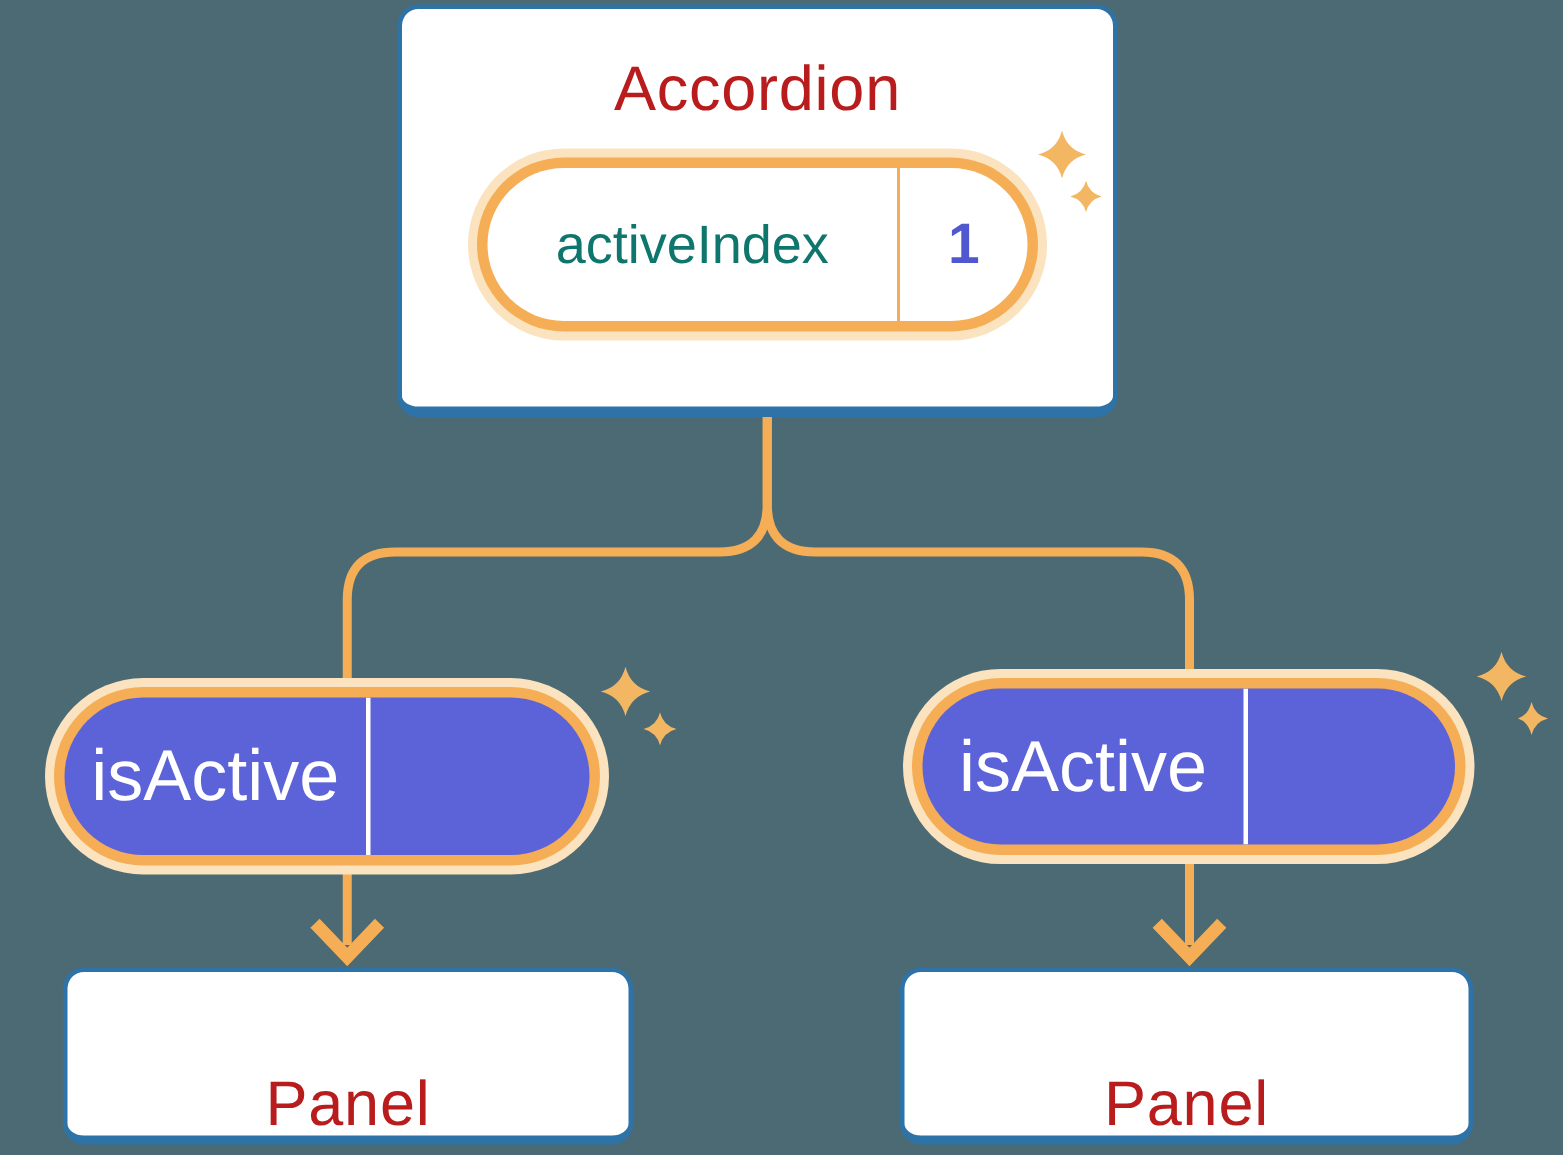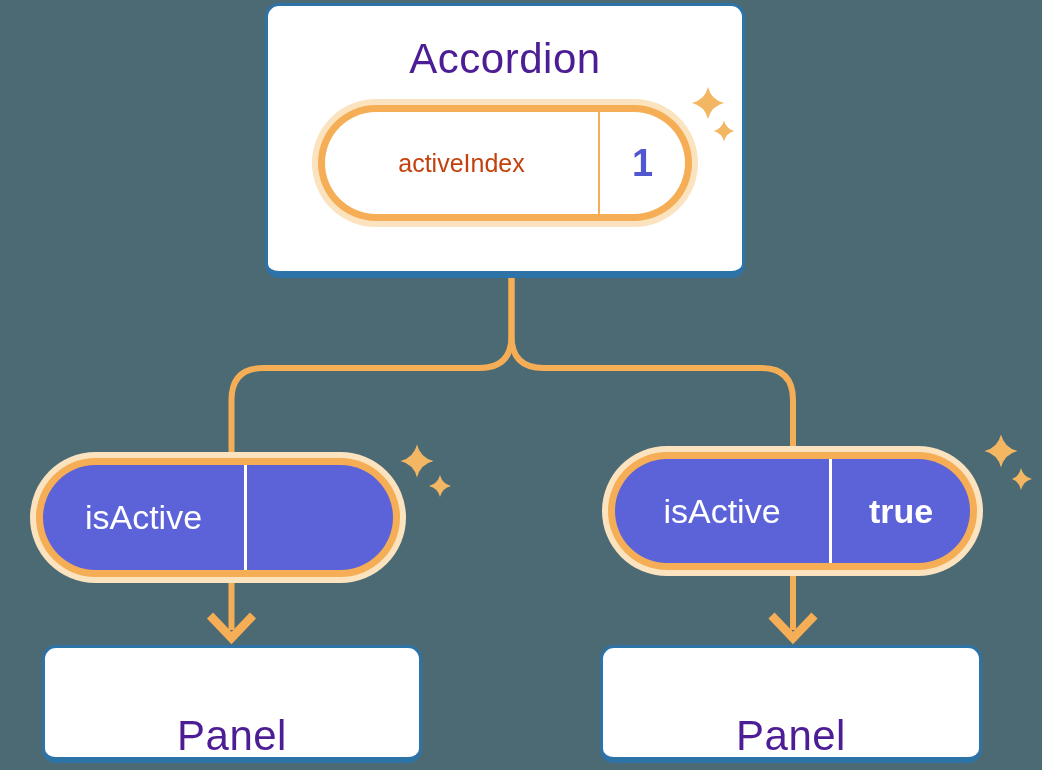--- a/index.html
+++ b/index.html
@@ -25,21 +25,21 @@
   
   .card {
     position: absolute;
     background: #FFFFFF;
     border: 3px solid #2E73A7;
     border-bottom-width: 7px;
     border-radius: 14px;
     box-sizing: border-box;
   }
   .card-title {
-    color: #4c1d95;
+    color: #b91c1c;
     font-size: 42px;
     font-weight: 500;
     text-align: center;
     line-height: 1;
     letter-spacing: 0.5px;
   }
   .accordion-card { left: 265px; top: 3px; width: 480px; height: 275px; }
   .accordion-card .card-title { margin-top: 32px; }
   .panel-card {
     display: flex;
@@ -75,26 +75,26 @@
   }
   .pill-cell {
     display: flex;
     align-items: center;
     justify-content: center;
     white-space: nowrap;
   }
   
   .state-pill { left: 312px; top: 99px; width: 386px; height: 128px; }
   .state-pill .pill-inner { background: #FFFFFF; }
-  .state-pill .cell-label { width: 273px; color: #c2410c; font-size: 25px; }
+  .state-pill .cell-label { width: 273px; color: #0f766e; font-size: 36px; }
   .state-pill .divider { width: 2px; background: #F5AE55; }
   .state-pill .cell-value { flex: 1; color: #5157CE; font-size: 38px; font-weight: bold; }
   
   .prop-pill .pill-inner { background: #5C63D9; }
-  .prop-pill .pill-cell { color: #FFFFFF; font-size: 34px; }
+  .prop-pill .pill-cell { color: #FFFFFF; font-size: 48px; }
   .prop-pill .divider { width: 3px; background: #FFFFFF; }
   .prop-pill .cell-value { flex: 1; font-weight: bold; }
   .prop-left  { left: 30px;  top: 452px; width: 376px; height: 131px; }
   .prop-left .cell-label  { width: 201px; }
   .prop-right { left: 602px; top: 446px; width: 381px; height: 130px; }
   .prop-right .cell-label { width: 214px; }
   
   .conn {
     stroke: #F5AE55;
     stroke-width: 6;
@@ -142,21 +142,20 @@
         <div class="divider"></div>
       </div>
     </div>
   </div>
 
   <div class="pill-halo prop-pill prop-right">
     <div class="pill-ring">
       <div class="pill-inner">
         <div class="pill-cell cell-label">isActive</div>
         <div class="divider"></div>
-        <div class="pill-cell cell-value">true</div>
       </div>
     </div>
   </div>
 
   <div class="card panel-card panel-left">
     <div class="card-title">Panel</div>
   </div>
   <div class="card panel-card panel-right">
     <div class="card-title">Panel</div>
   </div>

